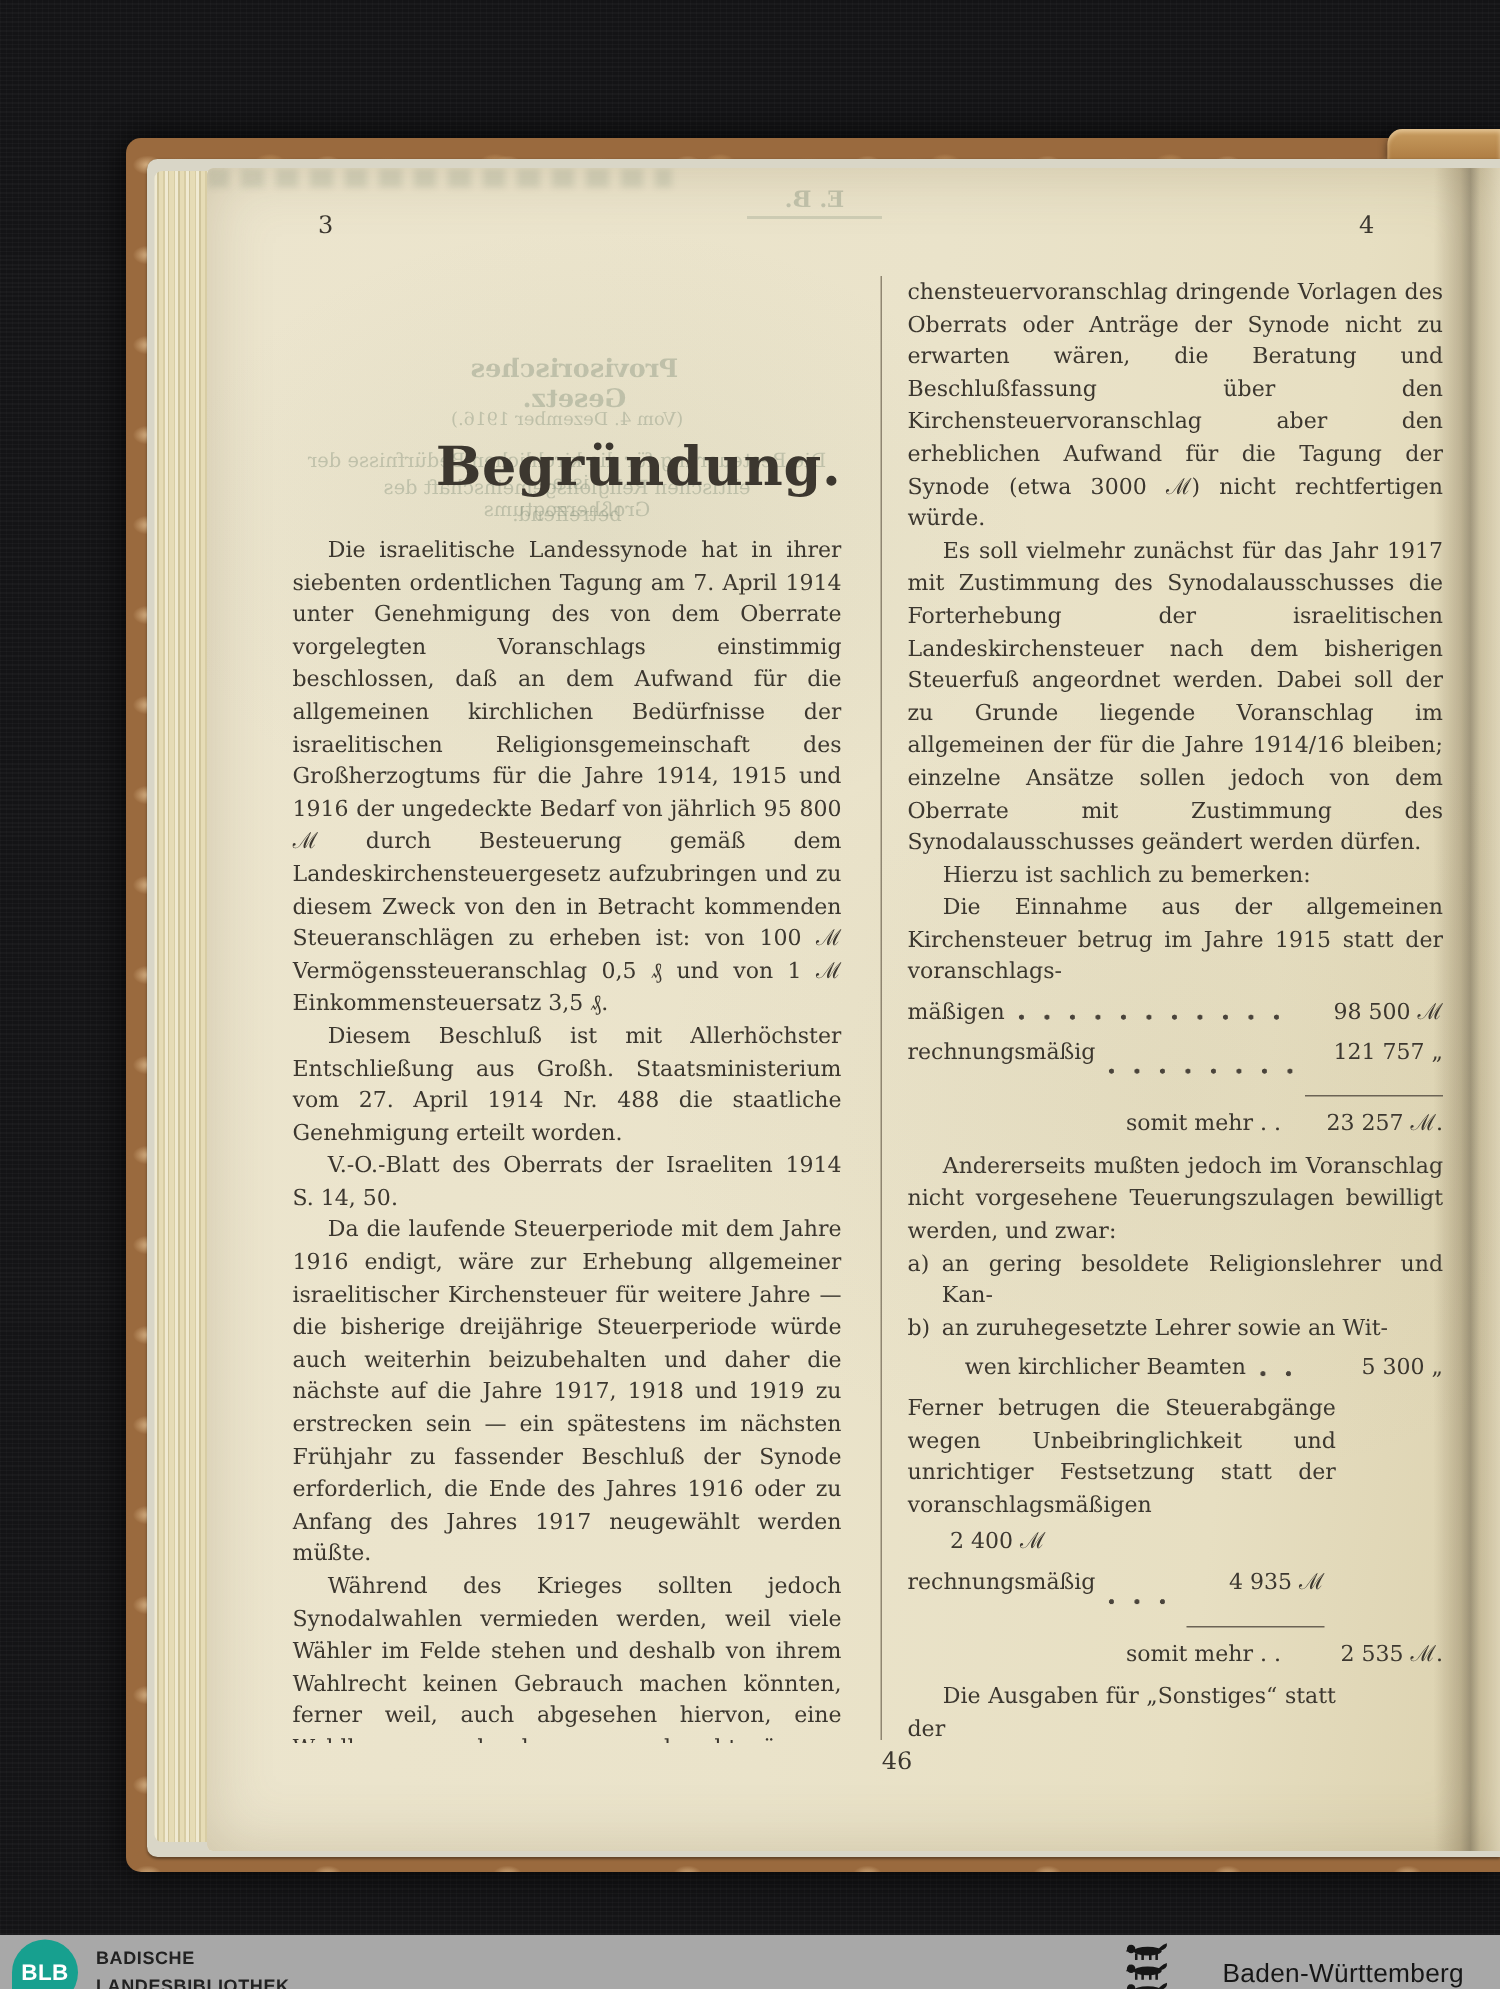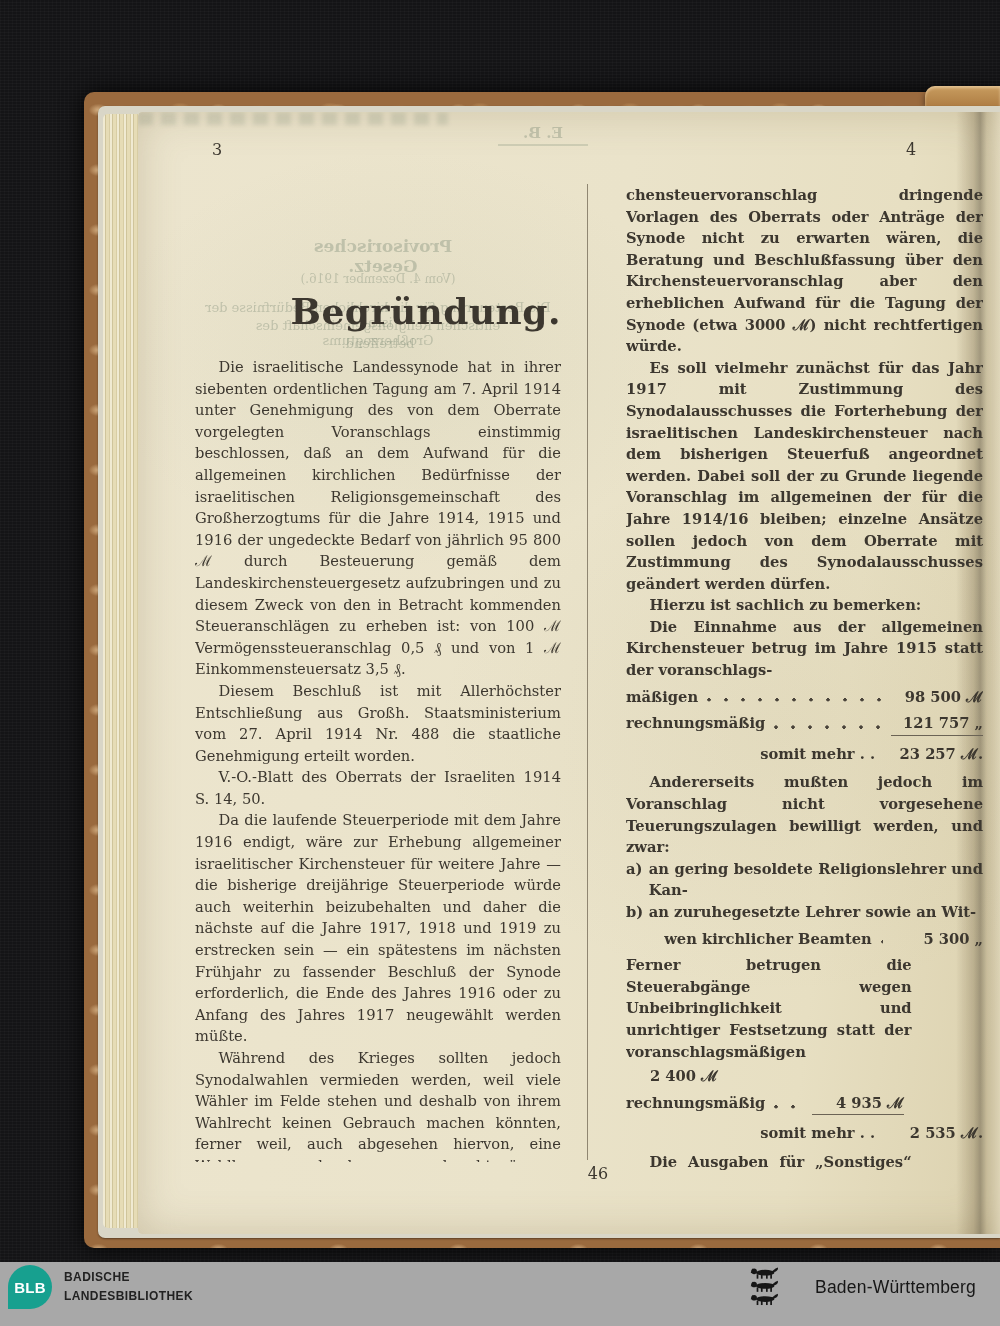--- a/index.html
+++ b/index.html
@@ -44,54 +44,54 @@
                     rgba(40,30,15,.33) 55%, rgba(92,74,44,.12) 70%, rgba(250,244,226,.3) 100%);}
   
   .pnum{position:absolute;font-size:16px;letter-spacing:.5px;}
   .pnum-left{left:74px;top:28px;}
   .pnum-right{left:768px;top:28px;}
   .divider{position:absolute;left:449px;top:72px;width:1px;height:976px;background:rgba(70,58,42,.55);}
   .heading{position:absolute;left:57px;top:178px;width:366px;text-align:right;
          font-size:36px;font-weight:bold;letter-spacing:.5px;}
   .col{position:absolute;font-size:14.7px;line-height:21.6px;text-align:justify;overflow:hidden;}
   .col-left{left:57px;top:244px;width:366px;height:806px;}
-  .col-right{left:488px;top:72px;width:357px;height:994px;font-weight:bold;}
+  .col-right{left:467px;top:72px;width:357px;height:994px;}
   .para{margin:0;text-indent:1.6em;}
   .para.noindent{text-indent:0;}
   .para.narrow{width:80%;}
   .para.hang{text-indent:0;padding-left:1.55em;position:relative;}
   .para.hang .marker{position:absolute;left:0;}
   .row{display:flex;align-items:baseline;margin:5px 0;}
   .row .lbl{white-space:nowrap;}
   .row .lbl.ind{padding-left:2.6em;}
   .row .leader{flex:1;height:1em;margin:0 8px;align-self:center;
          background-image:radial-gradient(circle at 3px 72%, #4a443b 1.5px, rgba(0,0,0,0) 1.9px);
          background-size:17px 100%;background-repeat:repeat-x;}
   .row .amt{min-width:92px;text-align:right;white-space:nowrap;}
-  .row .amt.rule{border-bottom:1px solid #6b6355;padding-bottom:1px;}
+  .row .amt.rule{border-bottom:1px solid #6b6355;padding-bottom:18px;}
   .row.mid{width:278px;}
   .row.sum{justify-content:flex-end;margin:7px 0;}
   .row.sum .sumlbl{margin-right:16px;white-space:nowrap;}
   .row.amtonly{justify-content:flex-start;width:278px;margin:3px 0;}
   .sheet-num{position:absolute;left:400px;top:1052px;width:120px;text-align:center;font-size:16px;}
   
   .ghost{position:absolute;transform:scaleX(-1);color:#74836f;opacity:.34;
          filter:blur(.4px);text-align:center;}
   .ghost-masthead{left:360px;top:12px;width:90px;font-size:15px;font-weight:bold;
          border-bottom:2px solid rgba(116,131,111,.7);padding-bottom:2px;}
   .ghost-smudge{left:95px;top:80px;width:310px;height:13px;transform:none;opacity:.5;
          background:repeating-linear-gradient(90deg, rgba(116,131,111,.38) 0 15px, rgba(0,0,0,0) 15px 23px);
          filter:blur(2.2px);}
   .ghost-heading{left:150px;top:124px;width:190px;font-size:17px;font-weight:bold;}
   .ghost-date{left:57px;top:160px;width:366px;font-size:12px;}
   .ghost-b1{left:62px;top:188px;width:356px;font-size:13px;}
   .ghost-b2{left:62px;top:206px;width:356px;font-size:13px;}
   .ghost-b3{left:62px;top:224px;width:356px;font-size:13px;}
   
-  .footer{position:absolute;left:0;bottom:0;width:1000px;height:64px;background:#a8a8a8;
+  .footer{position:absolute;left:0;bottom:0;width:1000px;height:36px;background:#a8a8a8;
          font-family:"Liberation Sans", sans-serif;display:flex;align-items:center;}
   .blb-logo{position:absolute;left:8px;top:3px;width:44px;height:44px;background:#17a08f;
          border-radius:50% 50% 50% 0;display:flex;align-items:center;justify-content:center;}
   .blb-logo span{color:#fff;font-weight:bold;font-size:15px;letter-spacing:.3px;}
   .lib-name{position:absolute;left:64px;top:6px;color:#222;font-weight:bold;font-size:12px;
          line-height:19px;letter-spacing:.4px;}
   .footer-right{position:absolute;right:24px;top:0;height:50px;display:flex;align-items:center;gap:20px;}
   .coat{width:34px;height:42px;margin-right:12px;}
   .state-name{color:#161616;font-size:17.5px;letter-spacing:.2px;}
 </style>

